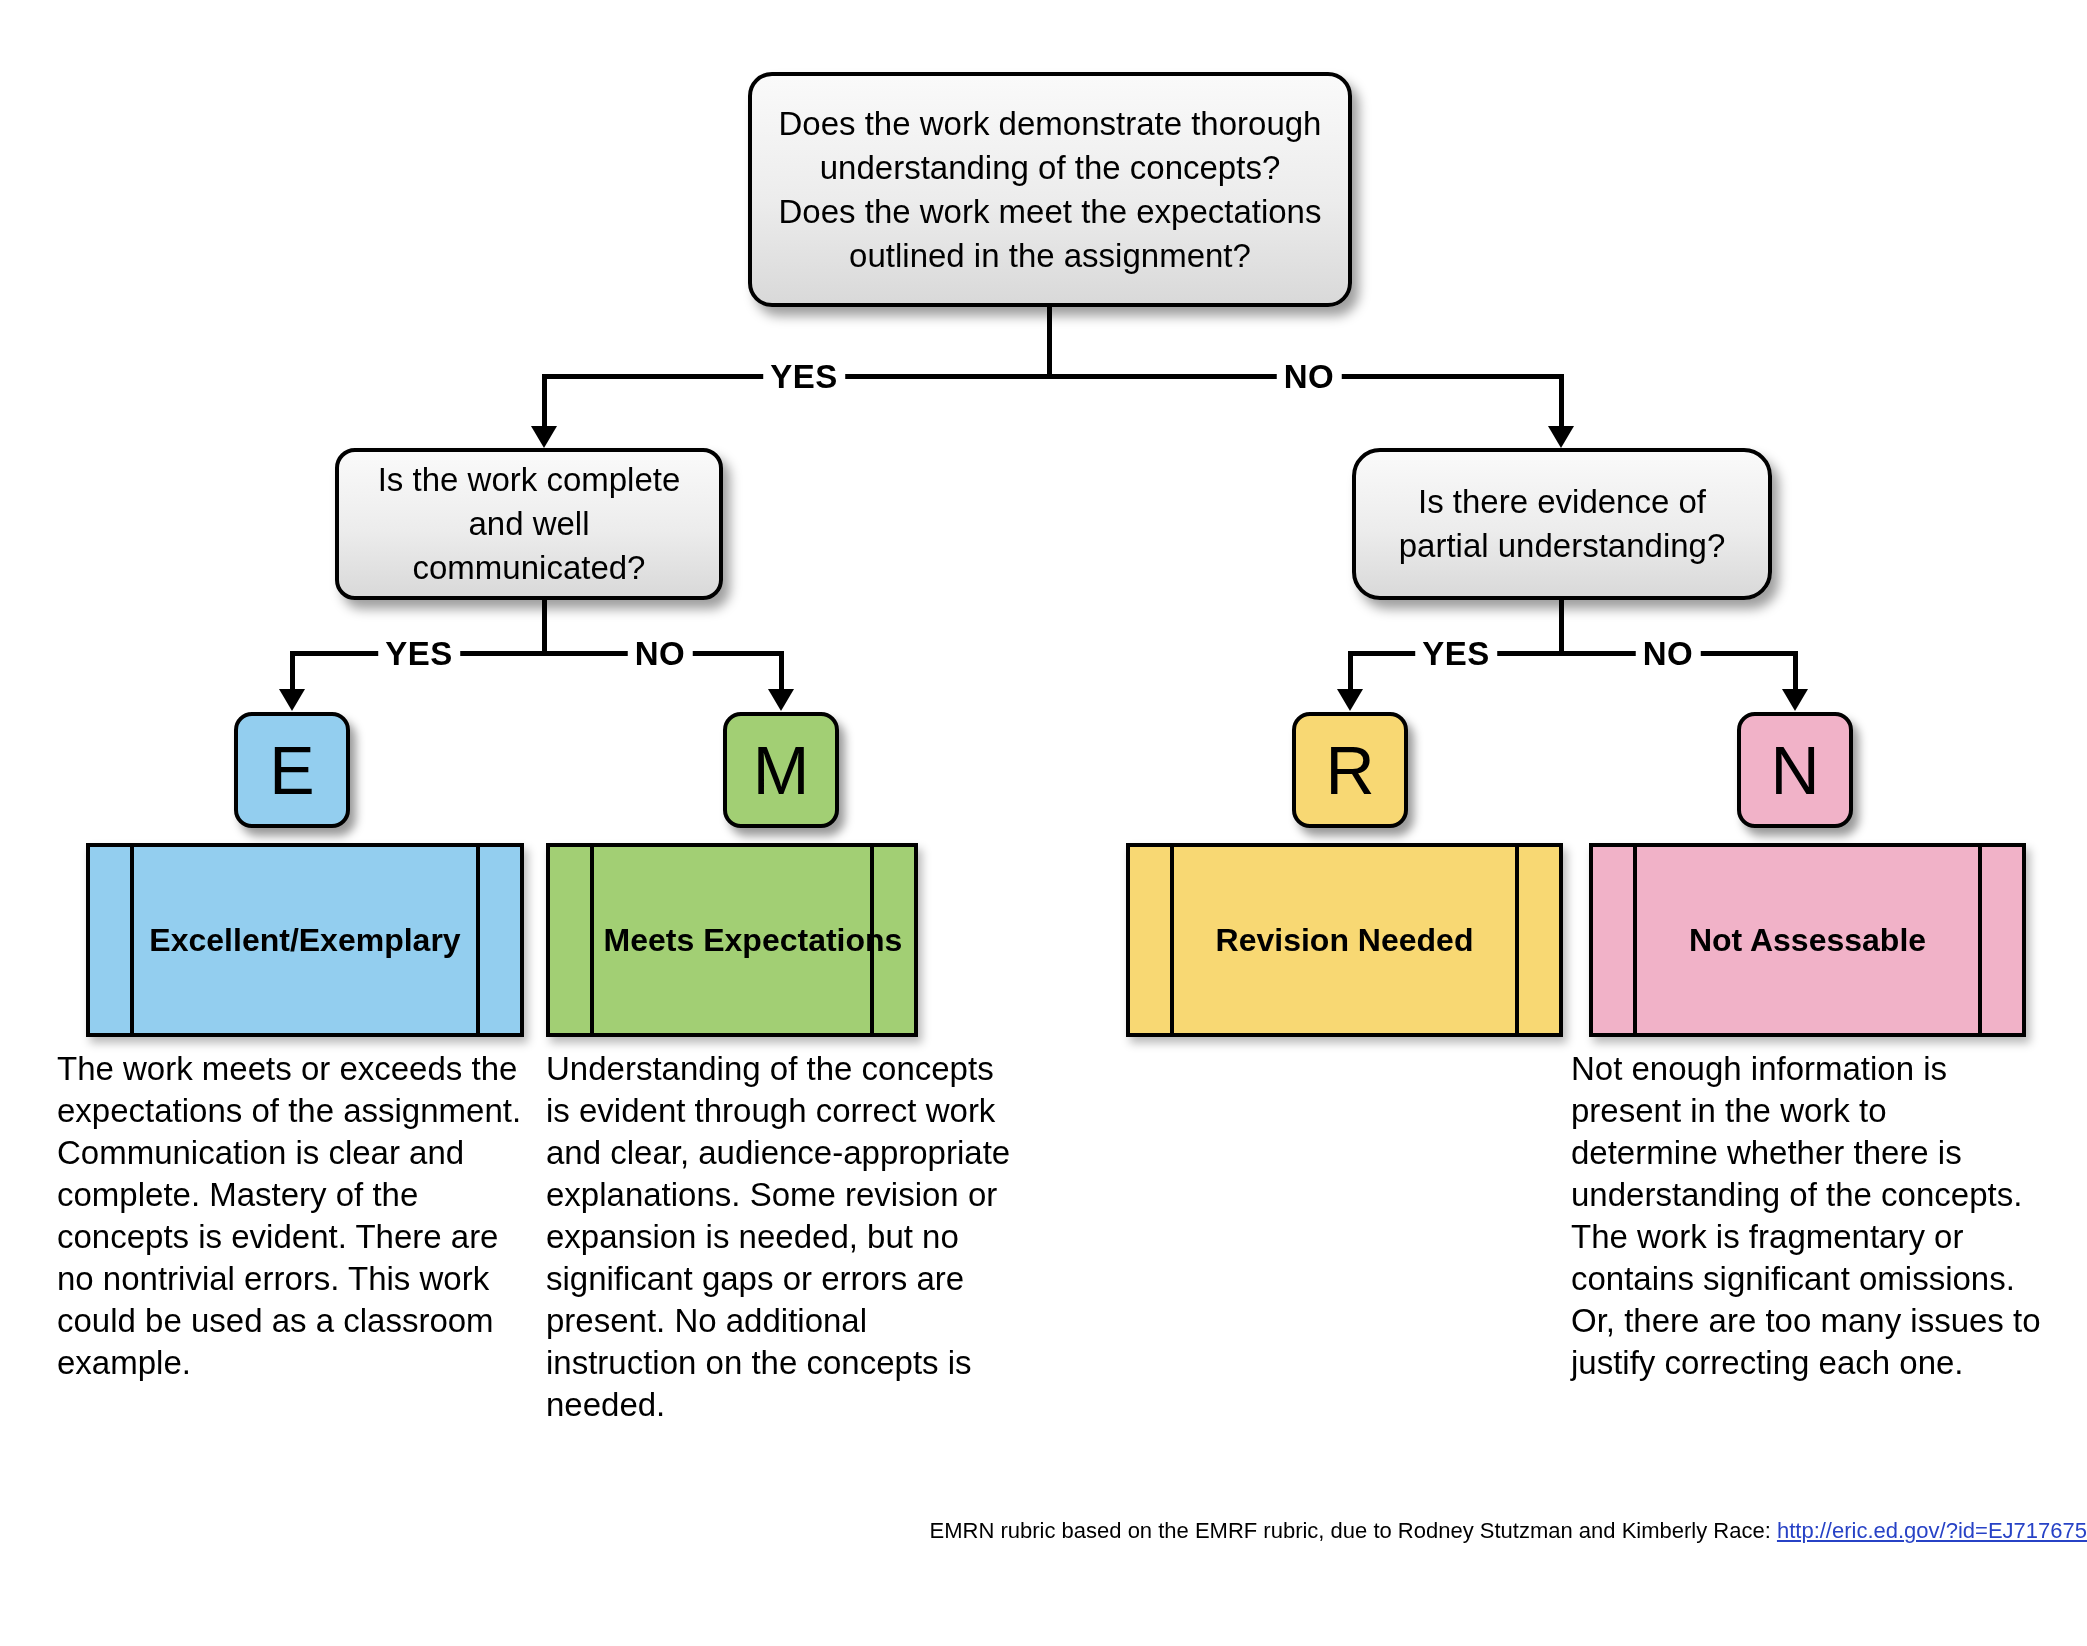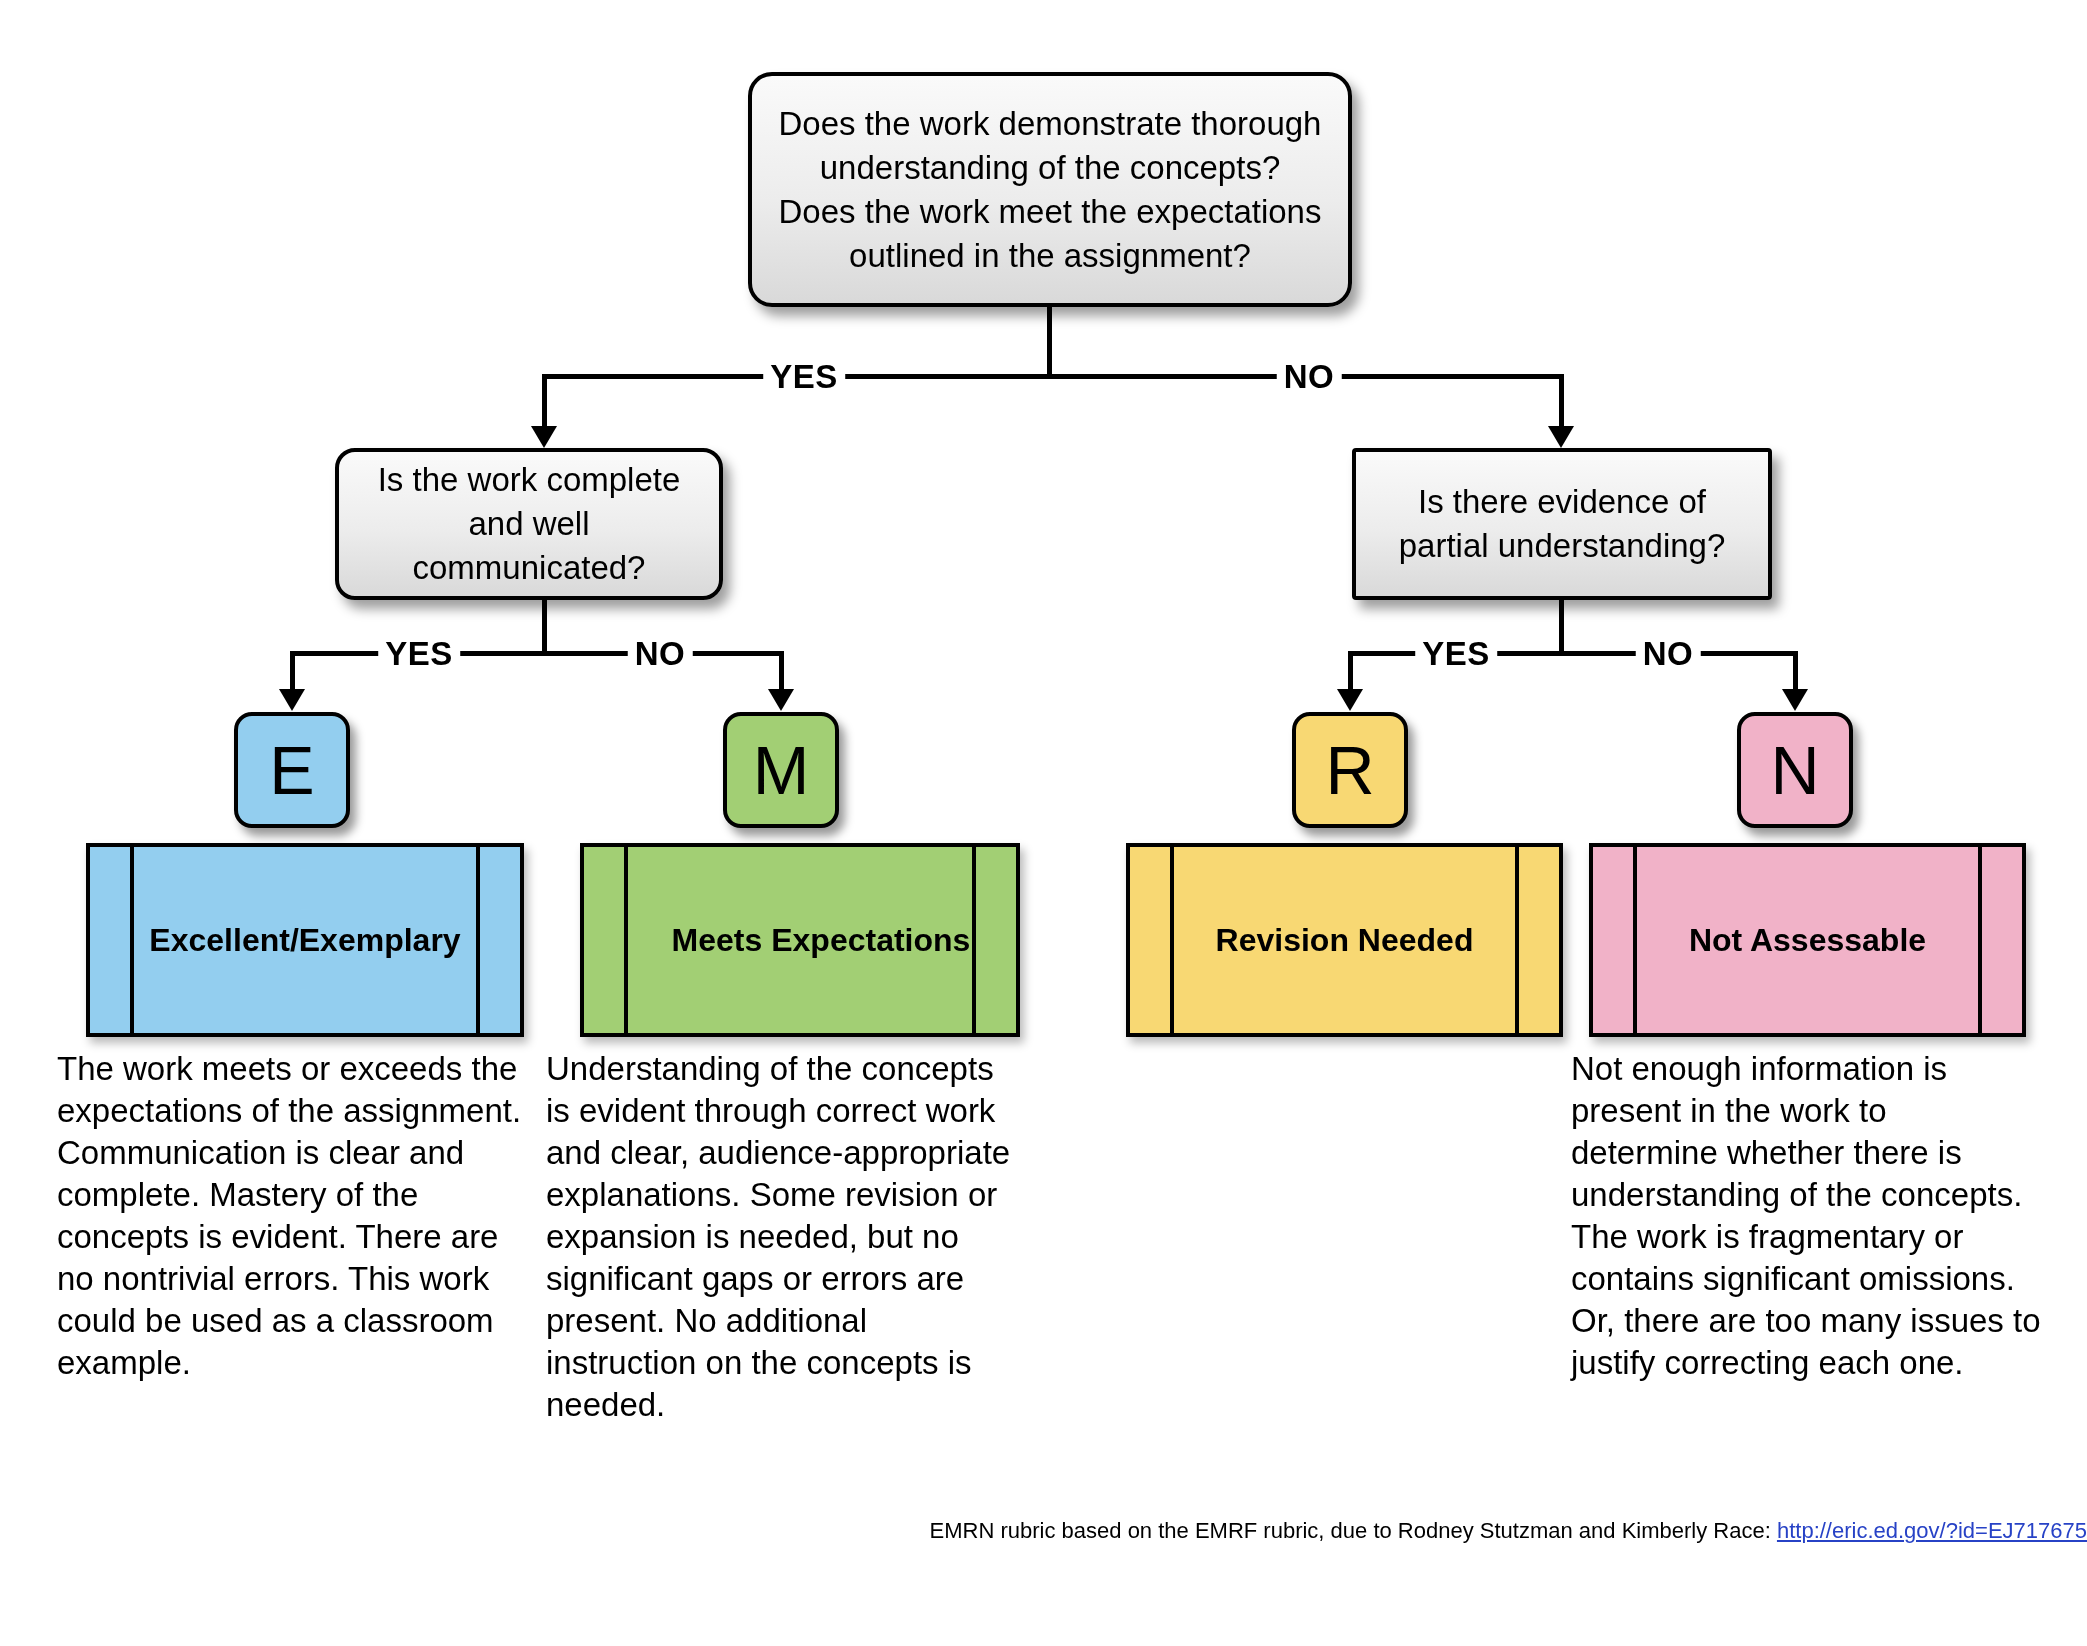--- a/index.html
+++ b/index.html
@@ -92,21 +92,21 @@
   <div class="line" style="left:542px;top:374px;width:5px;height:54px;"></div>
   <div class="line" style="left:1559px;top:374px;width:5px;height:54px;"></div>
   <div class="arrow" style="left:531px;top:426px;"></div>
   <div class="arrow" style="left:1548px;top:426px;"></div>
   <div class="blabel" style="left:804px;top:377px;">YES</div>
   <div class="blabel" style="left:1309px;top:377px;">NO</div>
 
   <div class="qbox" style="left:335px;top:448px;width:388px;height:152px;border-radius:20px;">
     <span>Is the work complete and well communicated?</span>
   </div>
-  <div class="qbox" style="left:1352px;top:448px;width:420px;height:152px;border-radius:4px;">
+  <div class="qbox" style="left:1352px;top:448px;width:420px;height:152px;border-radius:28px;">
     <span>Is there evidence of partial understanding?</span>
   </div>
 
   <div class="line" style="left:542px;top:600px;width:5px;height:56px;"></div>
   <div class="line" style="left:290px;top:651px;width:494px;height:5px;"></div>
   <div class="line" style="left:290px;top:651px;width:5px;height:40px;"></div>
   <div class="line" style="left:779px;top:651px;width:5px;height:40px;"></div>
   <div class="arrow" style="left:279px;top:689px;"></div>
   <div class="arrow" style="left:768px;top:689px;"></div>
   <div class="blabel" style="left:419px;top:654px;">YES</div>
@@ -132,21 +132,21 @@
   </div>
   <div class="letterbox" style="left: 1737px; background-color: rgb(241, 178, 200);">
     <span>N</span>
   </div>
 
   <div class="card" style="left: 86px; width: 438px; background-color: rgb(147, 206, 239);">
     <div class="vline l"></div>
     <div class="vline r"></div>
     <div class="title">Excellent/Exemplary</div>
   </div>
-  <div class="card" style="left: 580px; width: 440px; background-color: rgb(162, 207, 116); padding-left: 42px;">
+  <div class="card" style="left: 546px; width: 372px; background-color: rgb(162, 207, 116); padding-left: 42px;">
     <div class="vline l"></div>
     <div class="vline r"></div>
     <div class="title">Meets Expectations</div>
   </div>
   <div class="card" style="left: 1126px; width: 437px; background-color: rgb(248, 216, 115);">
     <div class="vline l"></div>
     <div class="vline r"></div>
     <div class="title">Revision Needed</div>
   </div>
   <div class="card" style="left: 1589px; width: 437px; background-color: rgb(241, 178, 200);">

